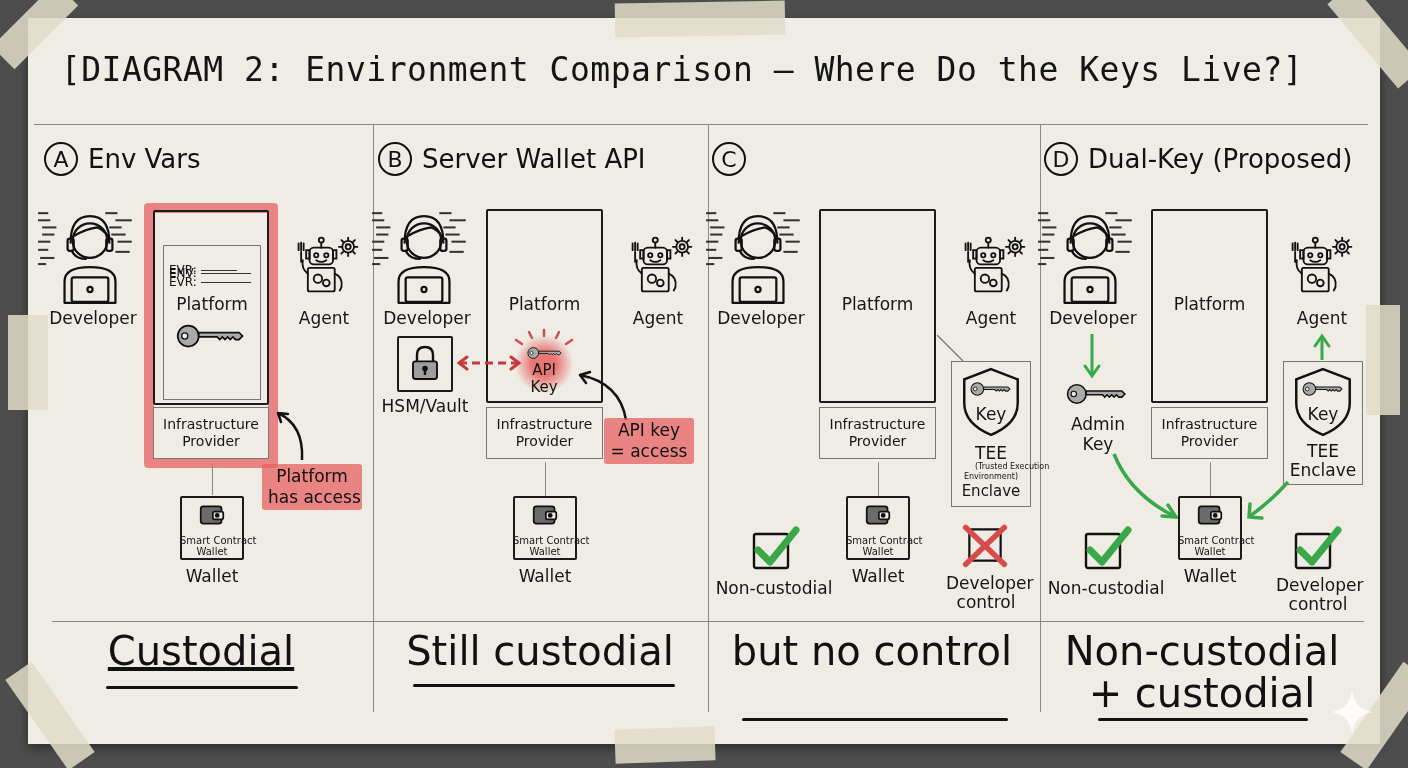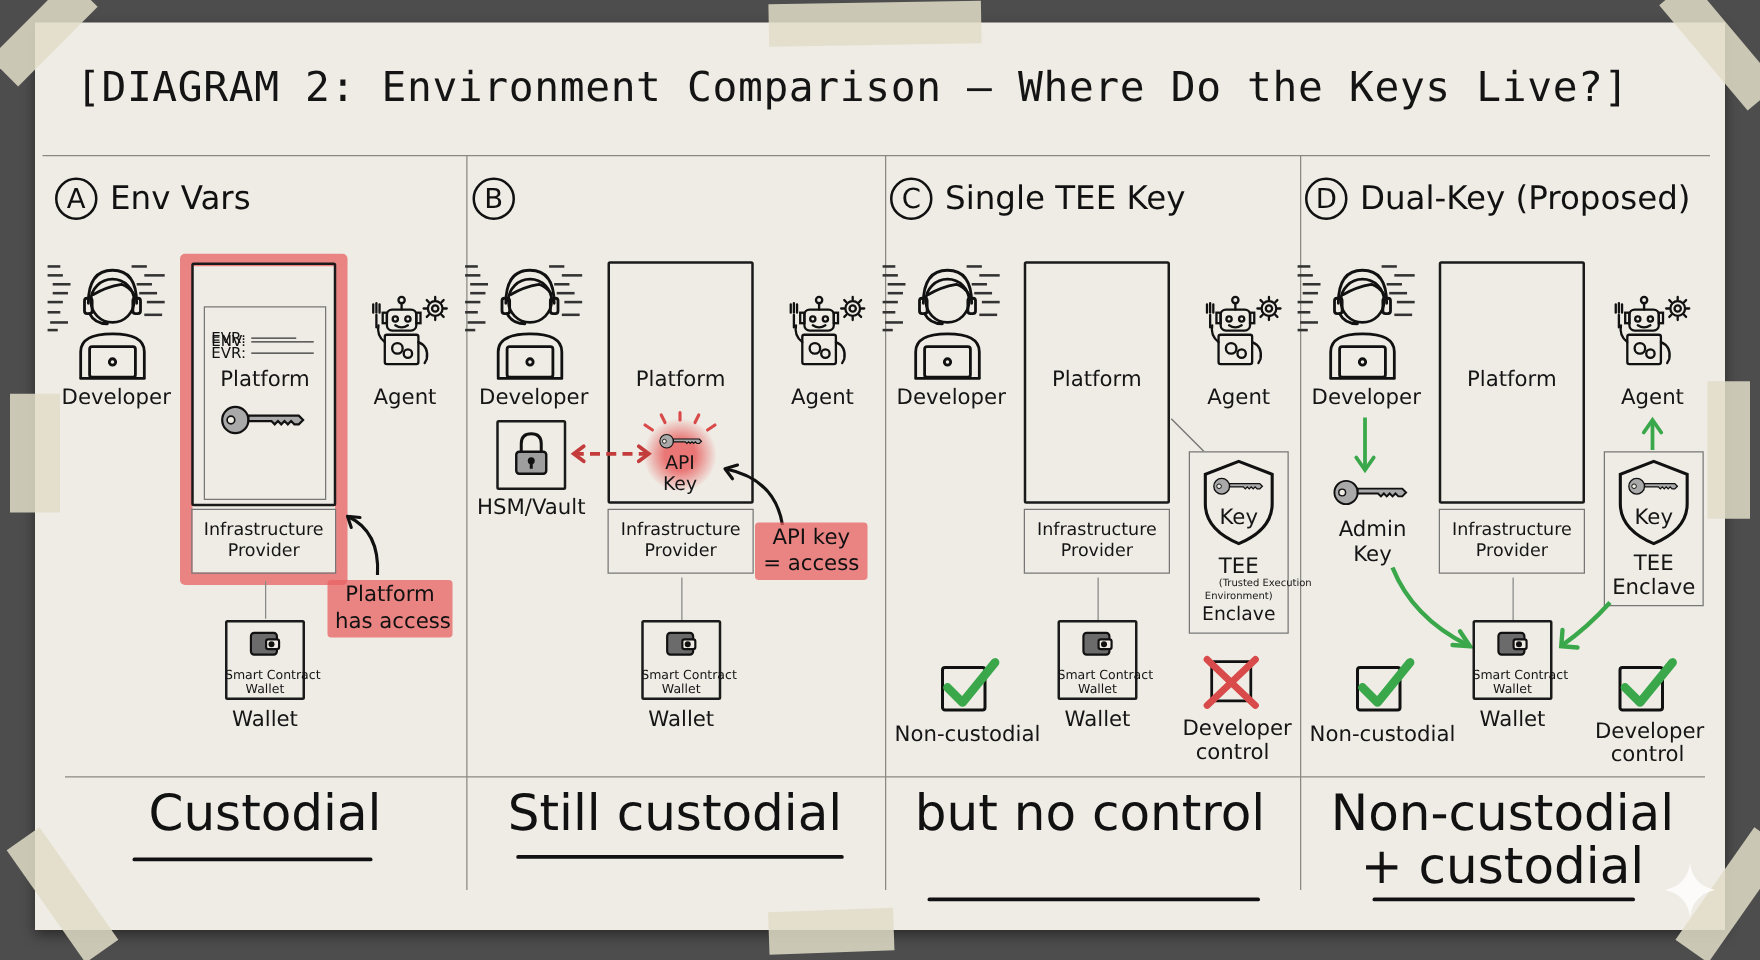--- a/index.html
+++ b/index.html
@@ -183,27 +183,28 @@
     <div>Smart Contract</div>
       <div>Wallet</div>
   </div>
   <div class="label" style="left:172px;top:566px;width:80px;">Wallet</div>
 
   <svg style="left:290px;top:230px;width:76px;height:84px;">
       <use href="#robot"></use>
     </svg>
   <div class="label" style="left:288px;top:308px;width:72px;">Agent</div>
 
-  <div class="bottom" style="left:67px;width:290px;">Custodial</div>
+  <div class="bottom" style="left:56px;width:290px;text-decoration:underline;">Custodial</div>
   <div class="ul" style="left:106px;top:686px;width:192px;"></div>
 </div>
 
 <div>
   <div class="ptitle" style="left:378px;top:142px;position:absolute;">
     <span class="circ">B</span>
+    <span>Server Wallet API</span>
   </div>
 
   <svg style="left:368px;top:204px;width:112px;height:112px;">
       <use href="#dev"></use>
     </svg>
   <div class="label" style="left:382px;top:308px;width:90px;">Developer</div>
 
   <div class="box" style="left:486px;top:209px;width:117px;height:194px;"></div>
   <div class="label" style="left:486px;top:294px;width:117px;">Platform</div>
 
@@ -261,21 +262,20 @@
     </svg>
   <div class="label" style="left:622px;top:308px;width:72px;">Agent</div>
 
   <div class="bottom" style="left:390px;width:300px;">Still custodial</div>
   <div class="ul" style="left:413px;top:684px;width:262px;"></div>
 </div>
 
 <div>
   <div class="ptitle" style="left:712px;top:142px;position:absolute;">
     <span class="circ">C</span>
-    <span>Single TEE Key</span>
   </div>
 
   <svg style="left:702px;top:204px;width:112px;height:112px;">
       <use href="#dev"></use>
     </svg>
   <div class="label" style="left:716px;top:308px;width:90px;">Developer</div>
 
   <div class="box" style="left:819px;top:209px;width:117px;height:194px;"></div>
   <div class="label" style="left:819px;top:294px;width:117px;">Platform</div>
 

